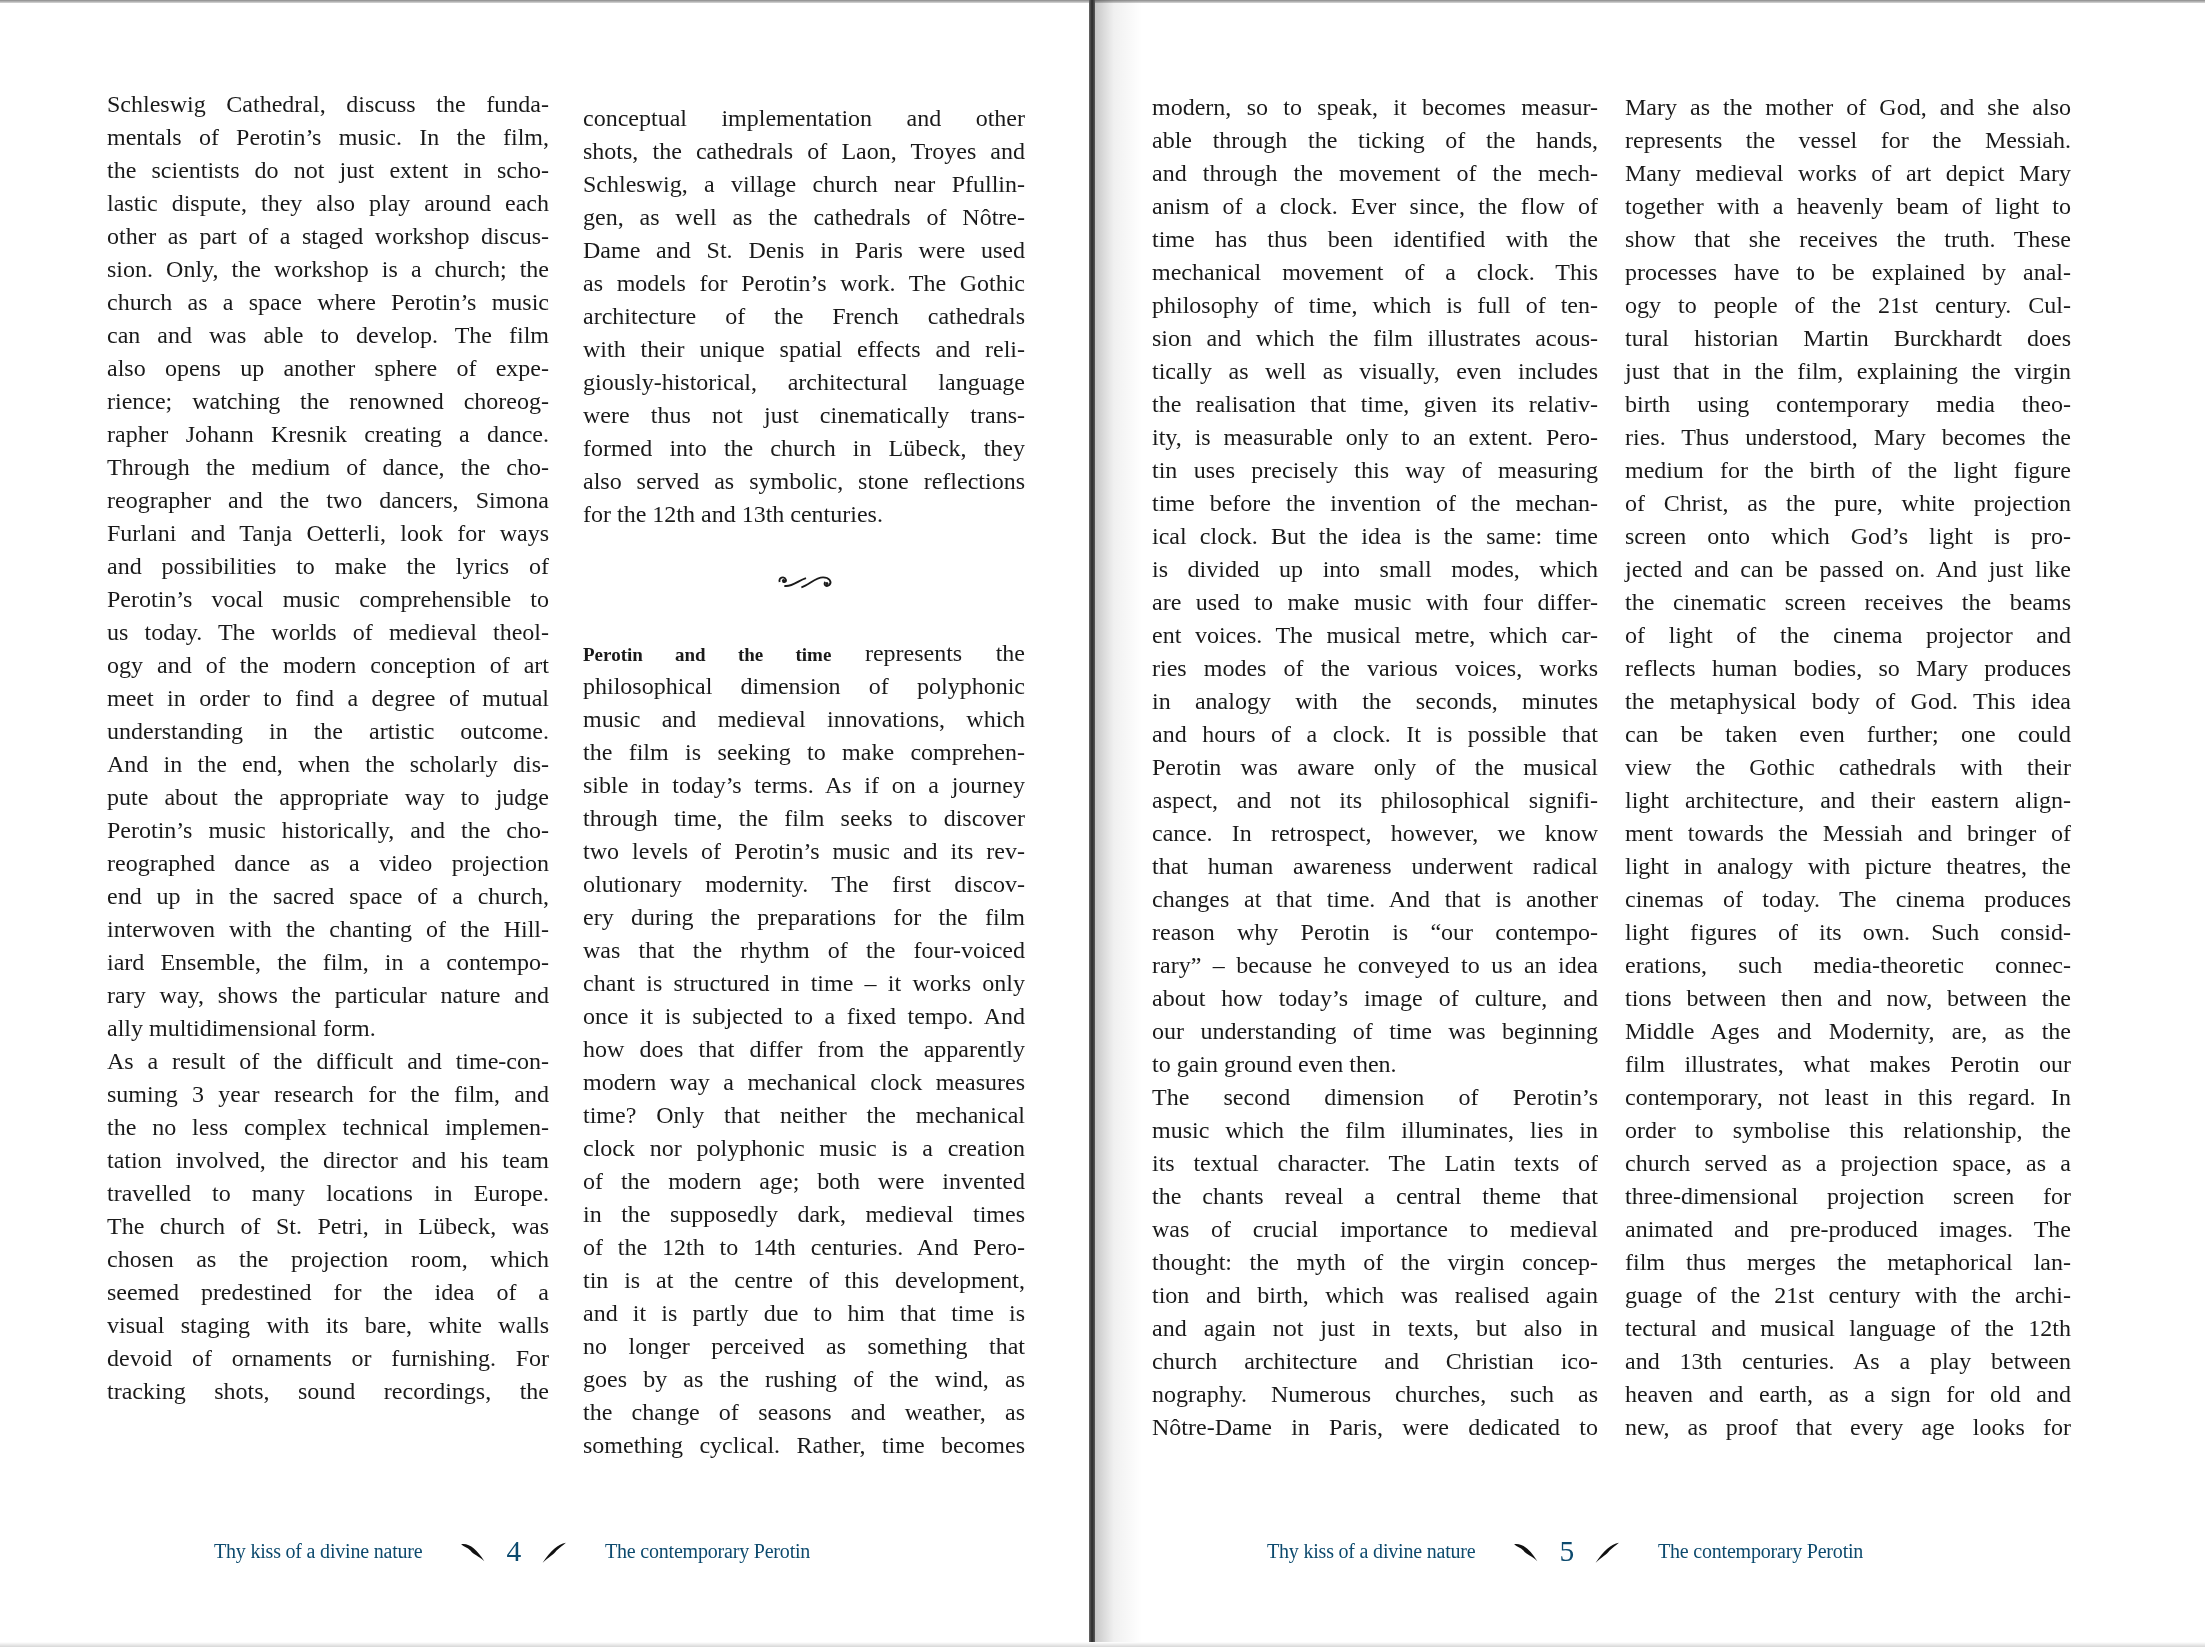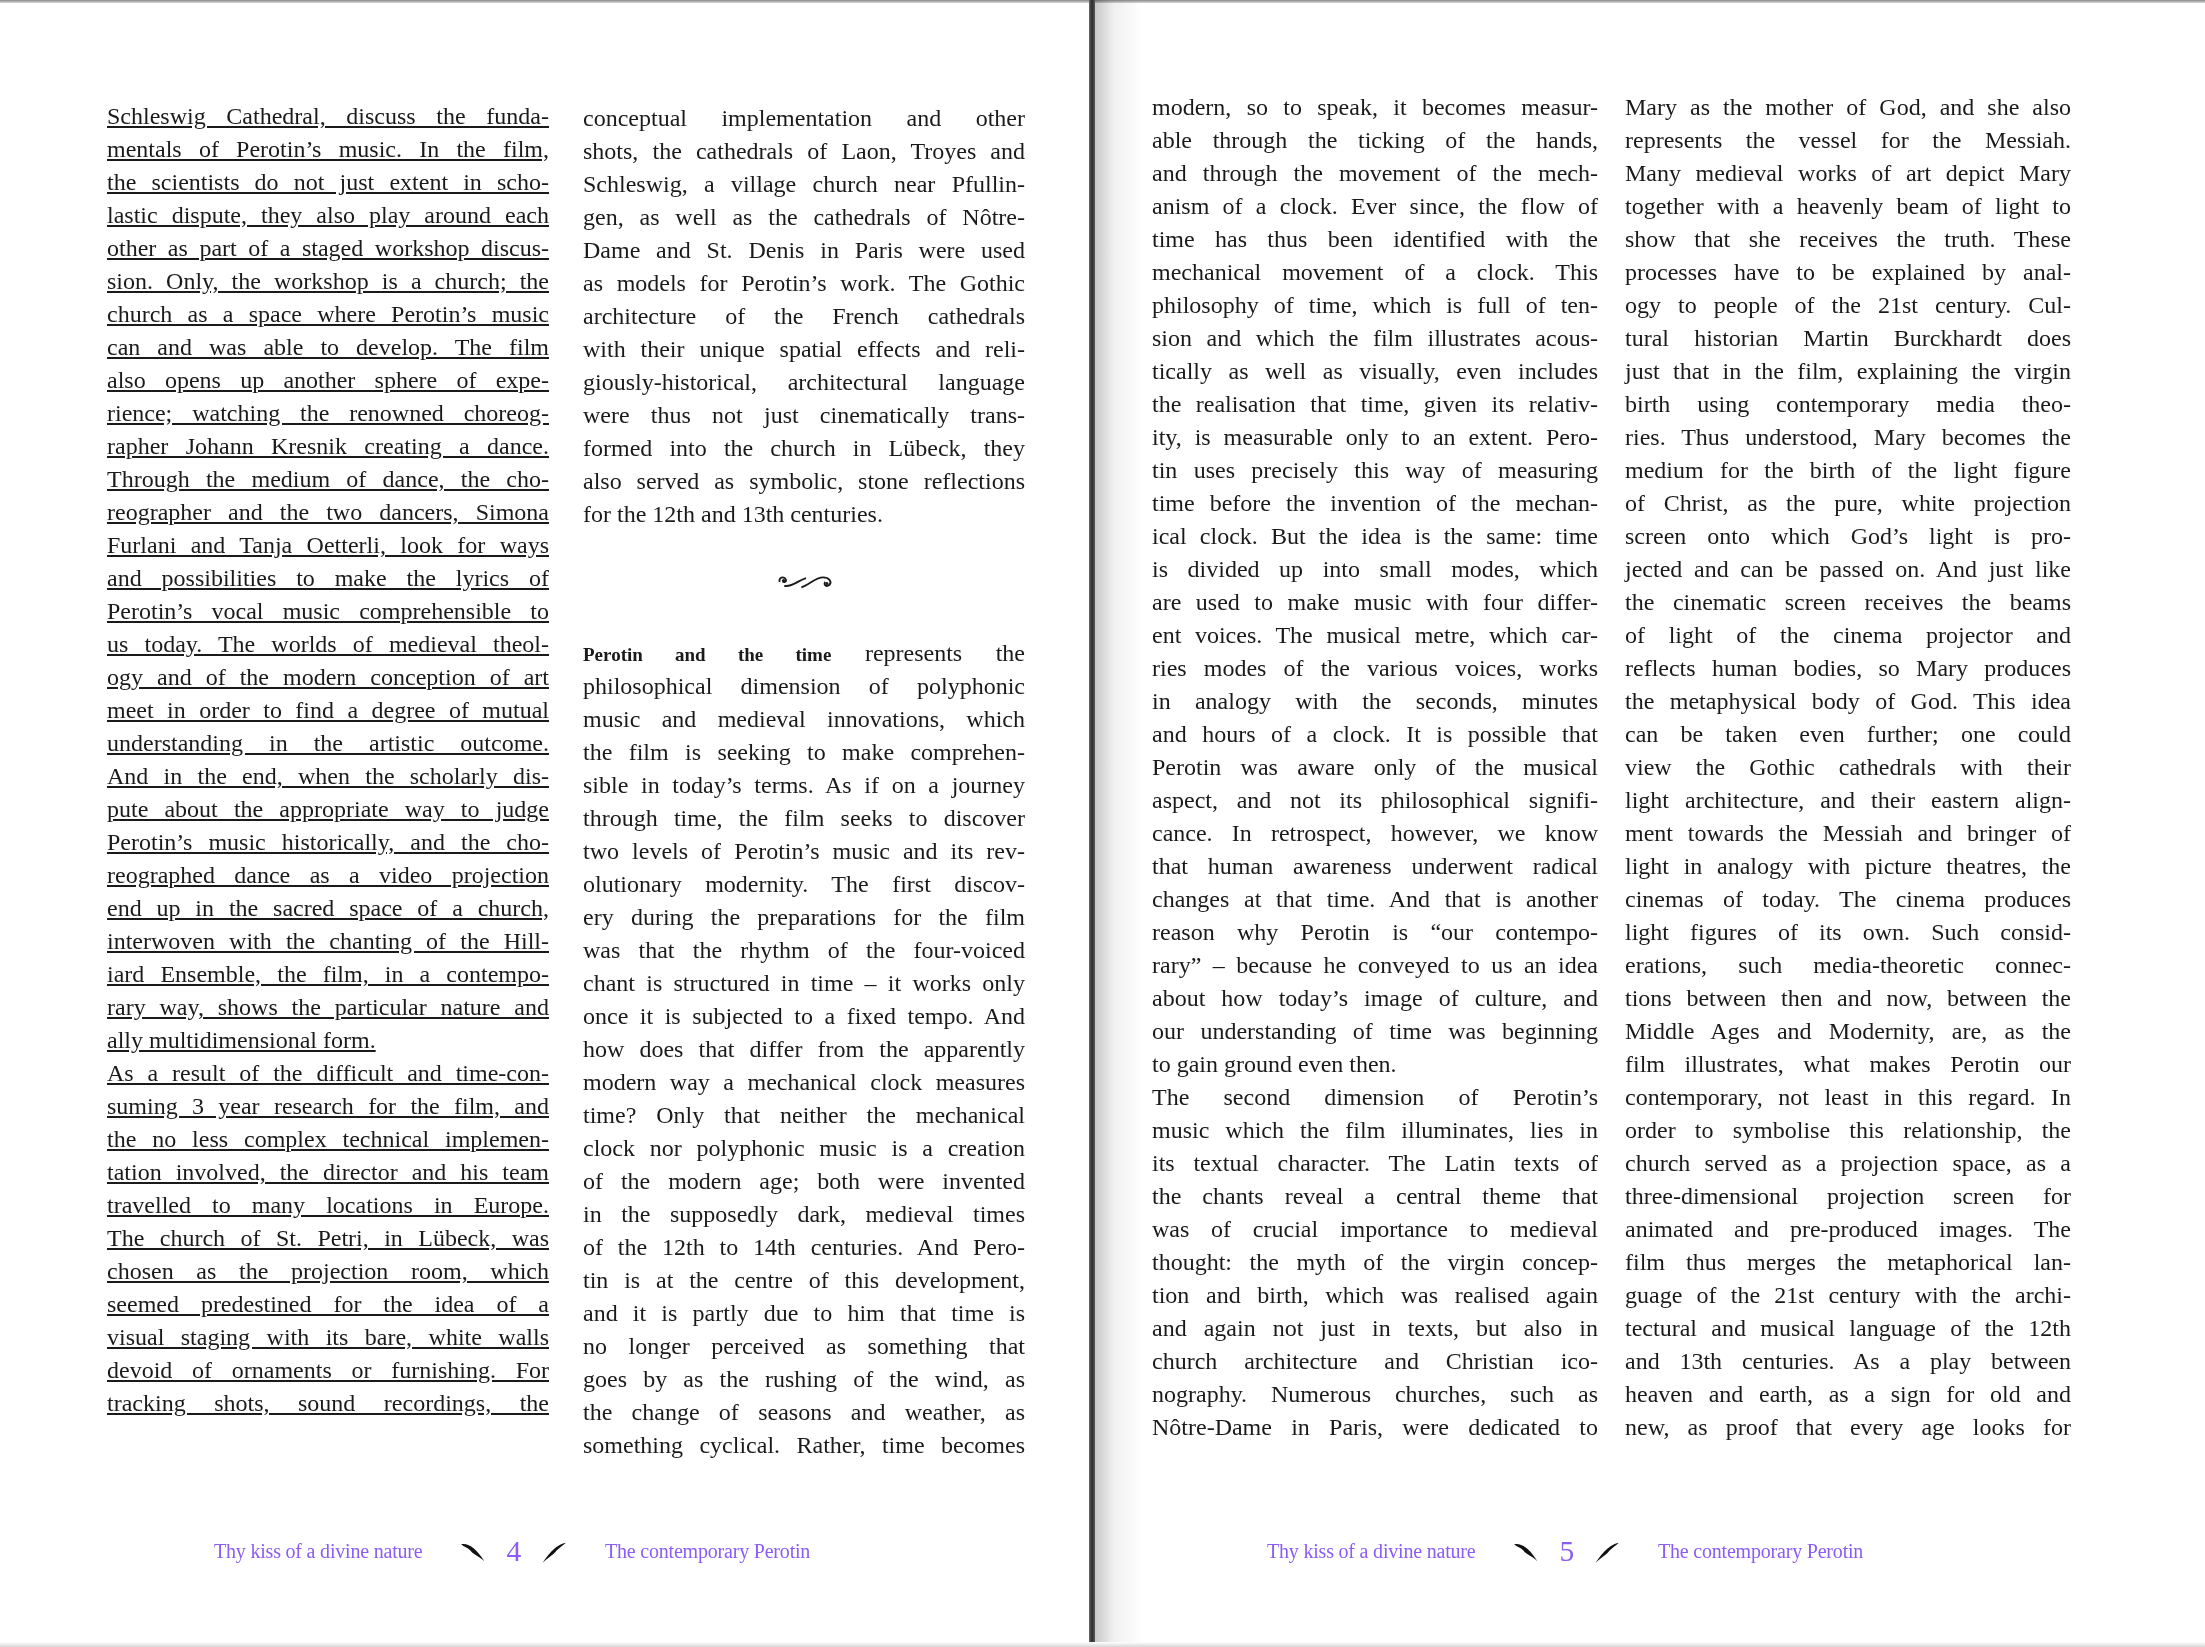--- a/index.html
+++ b/index.html
@@ -76,21 +76,21 @@
     }
     .line.last {
       text-align-last: left;
     }
     .heading-run {
       font-weight: bold;
       font-size: 19px;
     }
 
     
-    #col-l1 { left: 107px; top: 100px; text-decoration: underline; }
+    #col-l1 { left: 107px; top: 88px; }
     #col-l2 { left: 583px; top: 102px; }
     
     #col-r1 { left: 57px; top: 91px; width: 446px; }
     #col-r2 { left: 530px; top: 91px; width: 446px; }
 
     .ornament {
       position: absolute;
       left: 775px;
       top: 571px;
       width: 62px;
@@ -105,21 +105,21 @@
     }
 
     .footer {
       position: absolute;
       top: 1532px;
       height: 39px;
       display: flex;
       align-items: center;
       font-size: 20px;
       font-family: "Liberation Serif", "DejaVu Serif", serif;
-      color: #8b5cf6;
+      color: #0c4a6e;
       letter-spacing: -0.2px;
     }
     .footer.left { left: 214px; }
     .footer.right { left: 1267px; }
     .footer .running-left { margin-right: 36px; }
     .footer .page-number {
       font-size: 29.5px;
       margin: 0 17px;
       font-family: "Liberation Serif", "DejaVu Serif", serif;
     }

